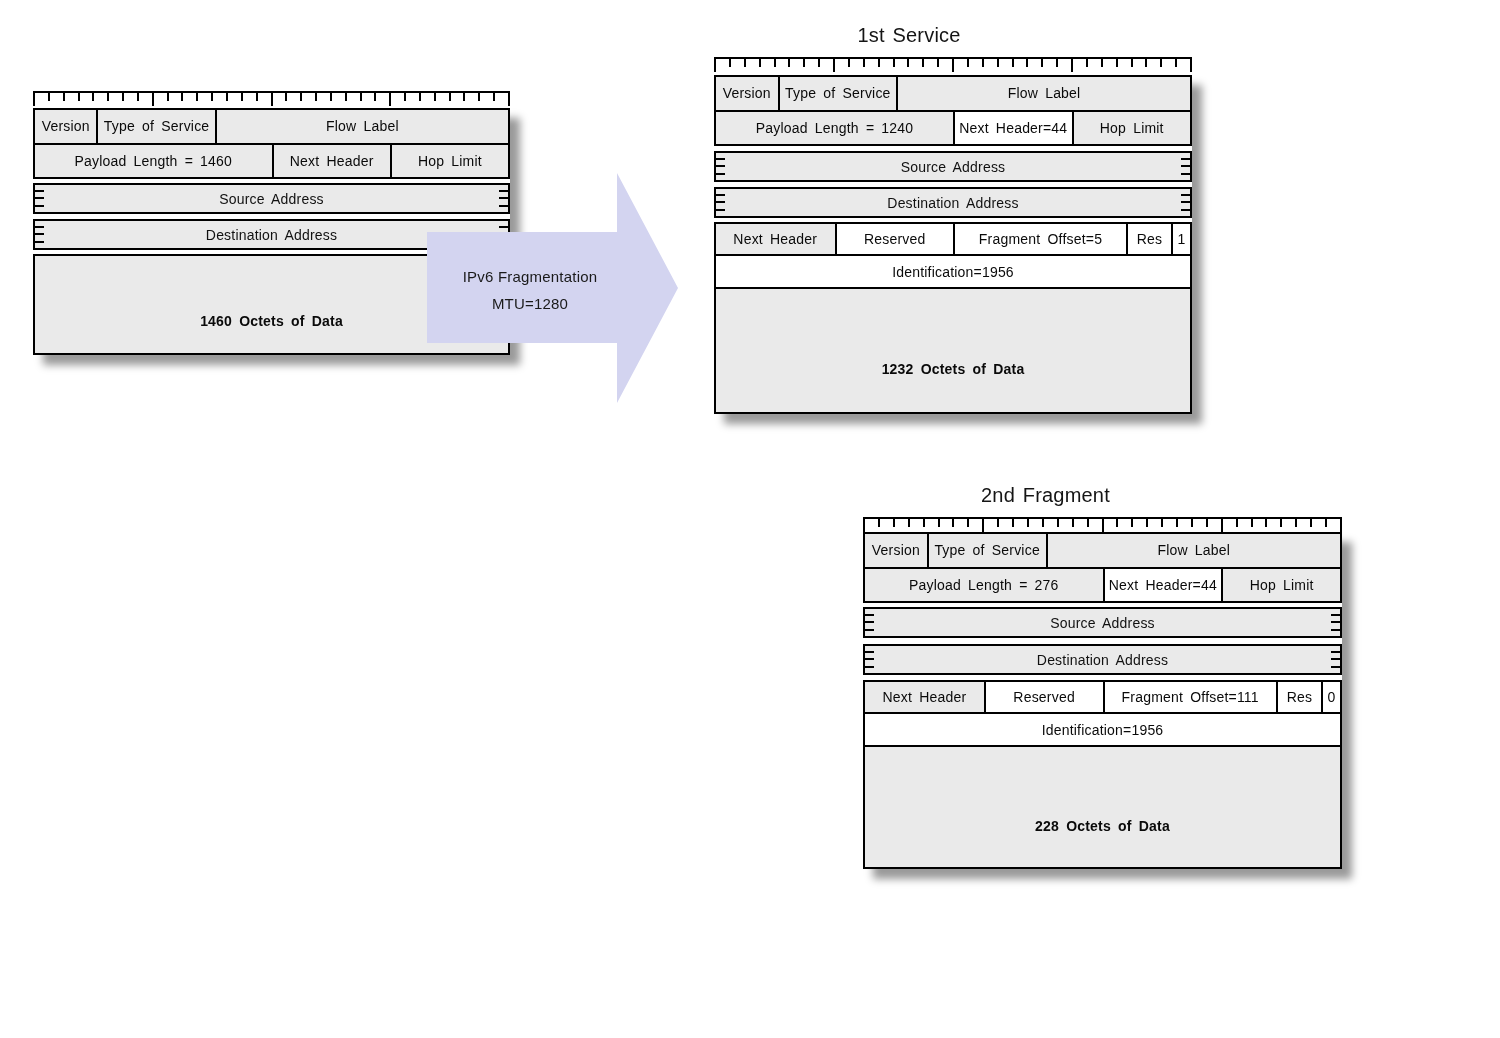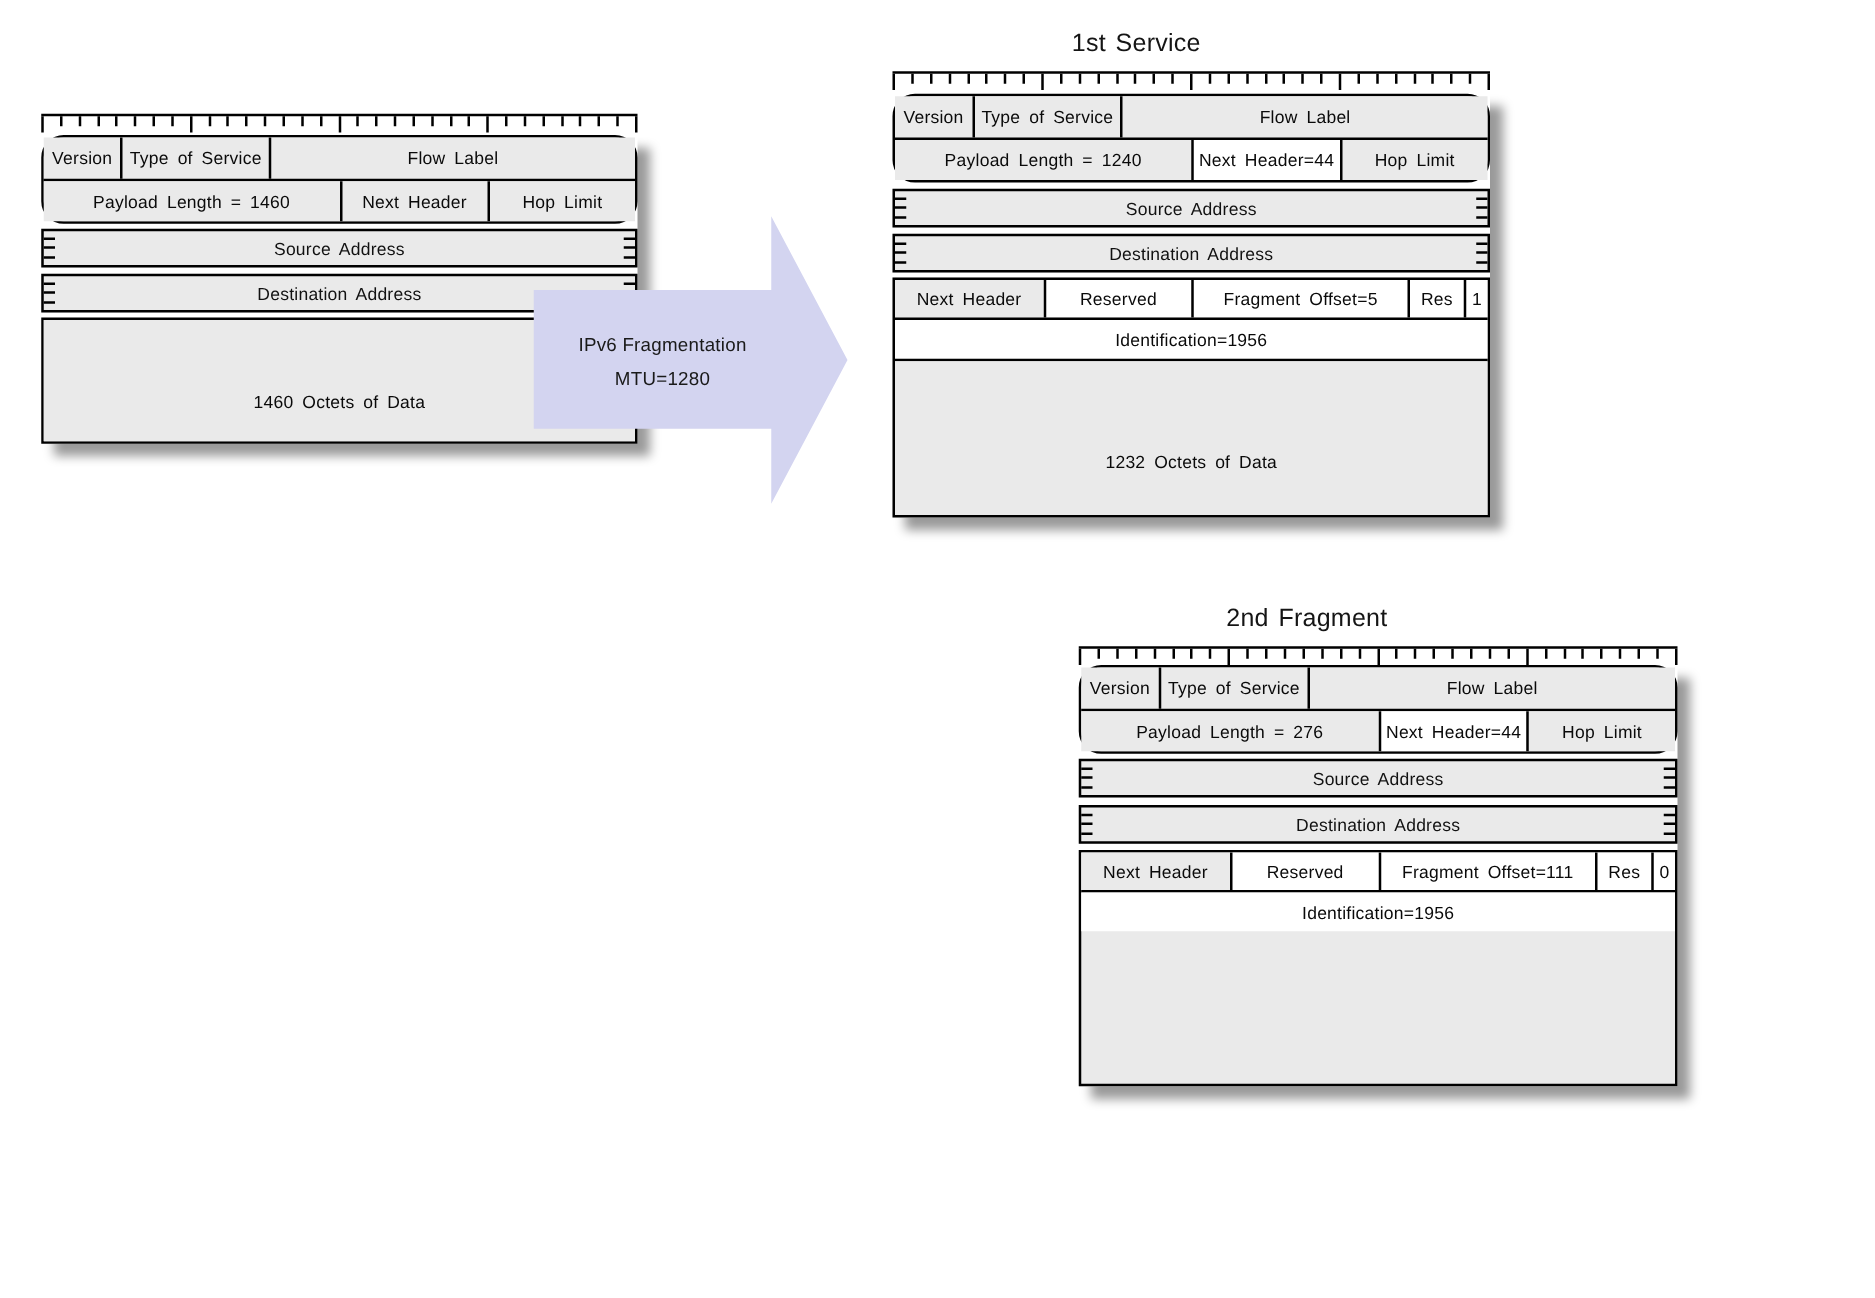--- a/index.html
+++ b/index.html
@@ -44,41 +44,41 @@
     background:var(--cell-fill);color:#0a0a0a;
   }
   .cell + .cell{border-left:2px solid var(--border);}
   .cell.white{background:var(--white-fill);}
   
   .w-ver{flex:0 0 13%;} .w-tos{flex:0 0 25%;} .w-flow{flex:1;}
   .w-pay{flex:0 0 50%;} .w-nh{flex:0 0 25%;} .w-hop{flex:1;}
   .w-fnh{flex:0 0 25%;} .w-res{flex:0 0 25%;} .w-off{flex:0 0 36.5%;} .w-r2{flex:0 0 9.5%;} .w-m{flex:1;}
   .w-full{flex:1;}
   
-  .grp12{height:71px;margin-bottom:4px;border-radius:18px;}
+  .grp12{height:71px;margin-bottom:4px;}
   .grp12 .row{flex:1;}
   
   .addr{
     position:relative;height:31px;box-sizing:border-box;
     border:2px solid var(--border);background:var(--cell-fill);
     display:flex;align-items:center;justify-content:center;
     font-size:14px;letter-spacing:.2px;word-spacing:3px;
   }
   .serr{position:absolute;top:0;height:100%;width:9px;}
   .serr.l{left:0;} .serr.r{right:0;}
   .serr i{position:absolute;height:2px;width:9px;background:var(--border);}
   .serr.l i{left:0;} .serr.r i{right:0;}
   .serr i:nth-child(1){top:18%;}
   .serr i:nth-child(2){top:46%;}
   .serr i:nth-child(3){top:74%;}
   
   .fblock .row.fh{height:30px;}
   .fblock .row.ident{height:33px;}
   .fblock .row.fdata{flex:1;}
-  .data-cell{flex:1;}
+  .data-cell{flex:1;font-weight:bold;}
   .pad-orig{padding-top:33px;}
   .pad-frag{padding-top:37px;}
   
   .t-orig{left:49px;top:57px;width:477px;margin-top:48px;}
   .r-orig{left:33px;top:91px;width:477px;}
   .b-orig{left:33px;top:108px;width:477px;height:247px;}
   .b-orig .grp-data{height:101px;}
   .m-orig-src{margin-bottom:5px;} .m-orig-dst{margin-bottom:4px;}
 
   .t-f1{left:670px;top:22px;width:478px;}
@@ -367,14 +367,17 @@
     <div class="row fh">
       <div class="cell w-fnh">Next Header</div>
       <div class="cell w-res white">Reserved</div>
       <div class="cell w-off white">Fragment Offset=111</div>
       <div class="cell w-r2 white">Res</div>
       <div class="cell w-m white">0</div>
     </div>
     <div class="row ident">
       <div class="cell w-full white">Identification=1956</div>
     </div>
+    <div class="row fdata">
+      <div class="cell data-cell pad-frag">228 Octets of Data</div>
+    </div>
   </div>
 </div>
 
 </body></html>

